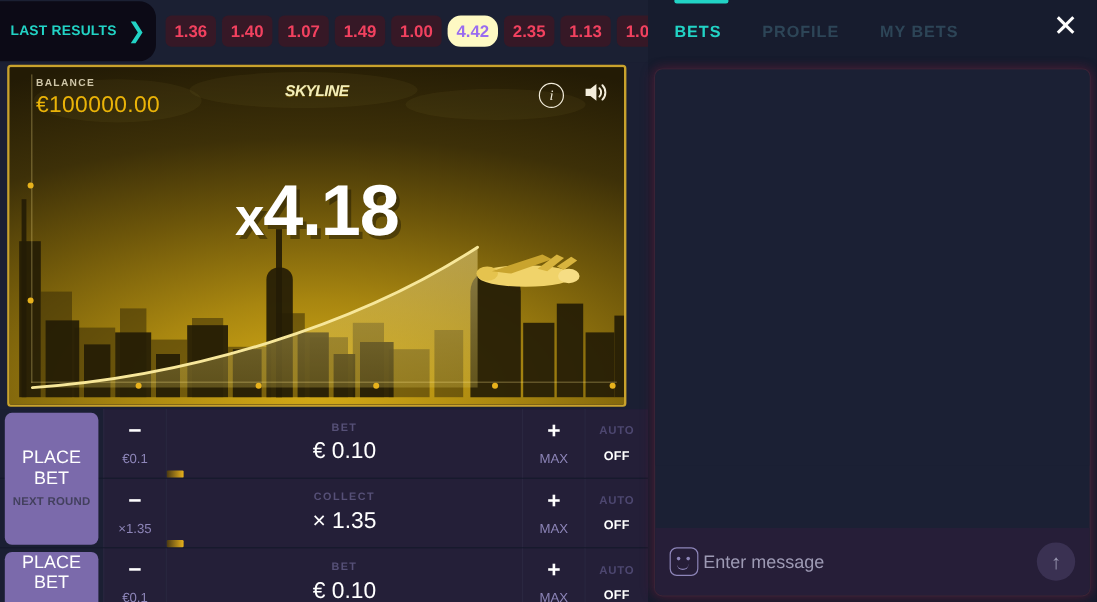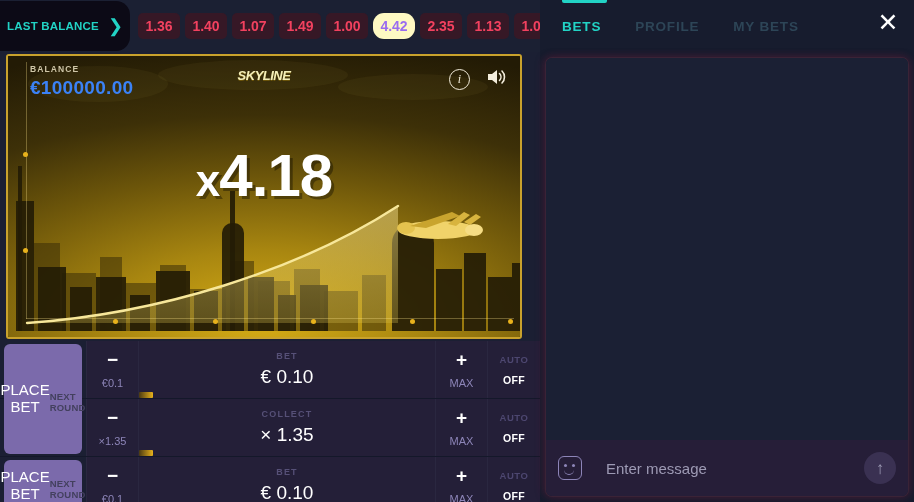--- a/index.html
+++ b/index.html
@@ -72,21 +72,21 @@
 
   
   #curve-svg { position: absolute; left: 0; top: 0; width: 516px; height: 285px; }
 
   
   #plane { position: absolute; left: 378px; top: 150px; width: 100px; height: 40px; }
 
   
   #balance-box { position: absolute; left: 22px; top: 8px; z-index: 6; }
   #balance-label { color: #cfc6a8; font-size: 8.5px; letter-spacing: 1.1px; font-weight: bold; }
-  #balance-value { color: #3b82f6; font-size: 19px; font-weight: bold; margin-top: 3px; letter-spacing: .3px; }
+  #balance-value { color: #eab308; font-size: 19px; font-weight: normal; margin-top: 3px; letter-spacing: .3px; }
 
   #logo {
     position: absolute; left: 50%; top: 12px; transform: translateX(-50%); z-index: 6;
     font-size: 13px; font-weight: bold; letter-spacing: -.5px; font-style: italic;
     color: #fef9c3; text-shadow: 0 1px 0 #6d560a;
     opacity: .95;
   }
 
   #hud-icons { position: absolute; right: 12px; top: 12px; z-index: 6; display: flex; gap: 16px; align-items: center; }
   #info-icon {
@@ -105,21 +105,21 @@
   #multiplier .x { font-size: 44px; }
 
   
   #bet-panel {
     position: absolute; left: 0; top: 341px; width: 540px; height: 161px;
     background: #1b1f33;
   }
   .place-btn {
     position: absolute; left: 4px; width: 78px;
     background: #7b6aab; border-radius: 6px;
-    display: flex; flex-direction: row; align-items: center; justify-content: center;
+    display: flex; flex-direction: column; align-items: center; justify-content: center;
     cursor: pointer; color: #fff; z-index: 4;
   }
   .place-btn .pb-title { font-size: 15px; font-weight: normal; line-height: 1.12; text-align: center; }
   .place-btn .pb-sub { font-size: 9.5px; font-weight: bold; color: #43405e; margin-top: 6px; letter-spacing: .2px; }
 
   .bet-row { display: flex; height: 58px; width: 540px; border-bottom: 1px solid #14182a; }
   .cell { display: flex; flex-direction: column; align-items: center; justify-content: center; position: relative; }
   .cell.border-l { border-left: 1px solid #2a2740; }
   .spacer-cell { width: 86px; flex: 0 0 86px; background: #1b1f33; }
   .step-cell { width: 52px; flex: 0 0 52px; background: #241f38; cursor: pointer; }
@@ -171,21 +171,21 @@
     width: 18px; height: 18px; background: #8f8f9a; border-radius: 3px;
     display: flex; align-items: center; justify-content: center; cursor: pointer;
     color: #12111c; font-size: 12px; font-weight: bold; line-height: 1;
   }
   #minimize-btn { color: #c9c9d2; font-size: 16px; cursor: pointer; line-height: 1; width: 14px; text-align: center; }
 
   #chat-body { height: 330px; background: #1b2034; }
 
   #chat-input-bar {
     position: absolute; left: 0; bottom: 0; width: 362px; height: 56px;
-    background: #261e38; display: flex; align-items: center; padding: 0 12px; gap: 24px;
+    background: #261e38; display: flex; align-items: center; padding: 0 12px; gap: 4px;
   }
   #emoji-btn {
     width: 24px; height: 24px; border: 1.6px solid #8d85b8; border-radius: 6px;
     position: relative; cursor: pointer; flex: 0 0 auto;
   }
   #emoji-btn::before {
     content: ""; position: absolute; left: 5px; top: 7px; width: 3px; height: 3px;
     border-radius: 50%; background: #8d85b8;
     box-shadow: 8px 0 0 #8d85b8;
   }
@@ -206,21 +206,21 @@
 </style>
 </head>
 <body>
 
 <div id="app">
 
   <div id="game-col">
 
     <div id="lastresults-bar">
       <div id="lr-button">
-        <span class="lr-label">LAST BALANCE</span>
+        <span class="lr-label">LAST RESULTS</span>
         <span class="chev">❯</span>
       </div>
       <div id="lr-list">
           <div class="lr-chip red">1.36</div>
           <div class="lr-chip red">1.40</div>
           <div class="lr-chip red">1.07</div>
           <div class="lr-chip red">1.49</div>
           <div class="lr-chip red">1.00</div>
           <div class="lr-chip purple">4.42</div>
           <div class="lr-chip red">2.35</div>

